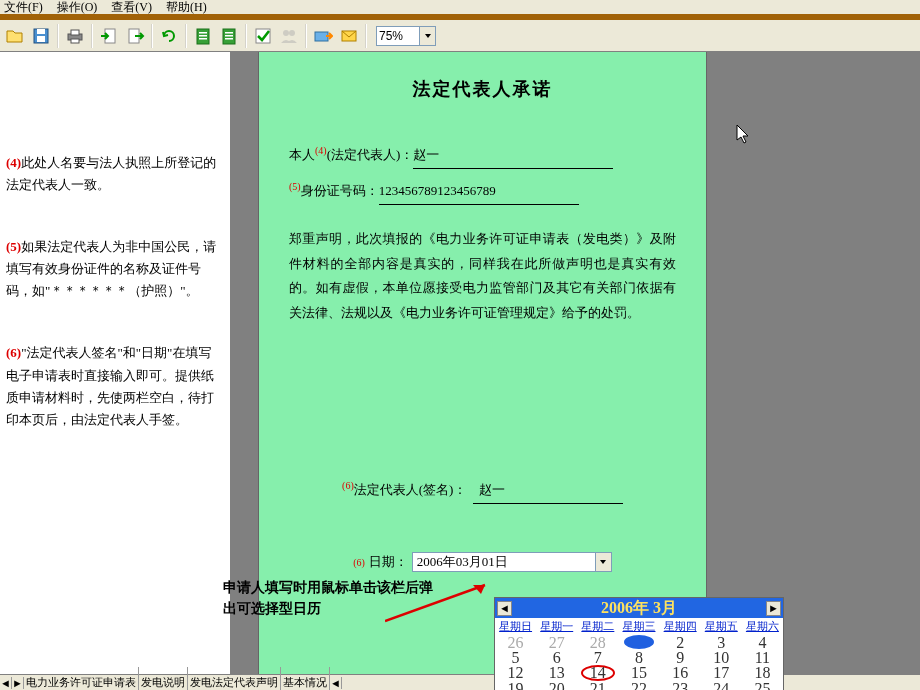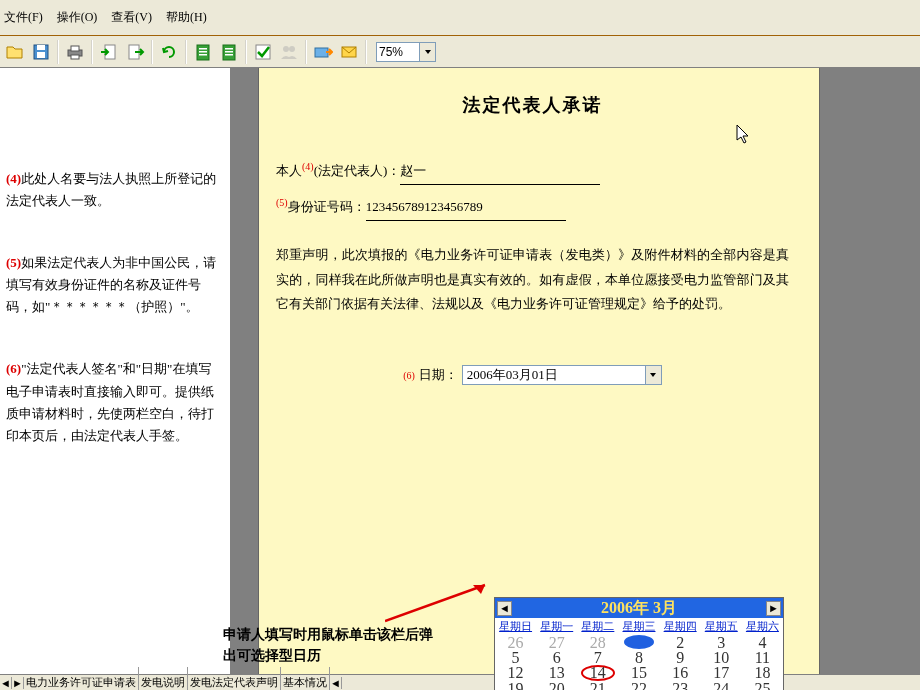--- a/index.html
+++ b/index.html
@@ -1,54 +1,54 @@
 <!DOCTYPE html>
 <html><head>
   <meta charset="utf-8">
   <style>
     * { margin: 0; padding: 0; box-sizing: border-box; }
     body { font-family: "SimSun", serif; font-size: 12px; background: #fff; width: 920px; height: 690px; overflow: hidden; position: relative; }
     
-    .menubar { background: #ece9d8; border-bottom: 1px solid #a16207; height: 36px; display: flex; align-items: center; padding: 0 4px; }
+    .menubar { background: #ece9d8; border-bottom: 6px solid #a16207; height: 20px; display: flex; align-items: center; padding: 0 4px; }
     .menubar span { margin-right: 14px; cursor: pointer; }
     
     .toolbar { background: #ece9d8; border-bottom: 1px solid #808080; height: 32px; display: flex; align-items: center; padding: 0 4px; gap: 4px; }
     .tb-icon { width: 22px; height: 22px; display: flex; align-items: center; justify-content: center; cursor: pointer; }
     .tb-icon svg { width: 20px; height: 20px; }
     .tb-sep { width: 2px; height: 24px; background: linear-gradient(to right,#aca899 0%, #fff 51%); margin: 0 1px; }
     .zoom-box { display: flex; align-items: center; margin-left: 4px; }
     .zoom-input { width: 44px; height: 20px; border: 1px solid #7f9db9; font-size: 12px; padding: 1px 2px; background: #fff; }
     .zoom-btn { width: 16px; height: 20px; border: 1px solid #7f9db9; background: #ece9d8; border-left: none; display:flex; align-items:center; justify-content:center; }
     
     .workspace { display: flex; height: 622px; background: #808080; }
     
     .side-notes { width: 230px; background: #fff; padding: 30px 6px 0 6px; font-size: 13px; line-height: 1.7; flex-shrink: 0; }
     .note { margin-top: 40px; }
     .note:first-child { margin-top: 70px; }
     .note-num { color: #d00; font-weight: bold; }
     
     .gap { width: 28px; background: #808080; }
     
-    .doc-page { width: 562px; background: #fef9c3; padding: 25px 30px 0 17px; position: relative; border-left: 1px solid #666; border-right: 1px solid #666; }
+    .doc-page { width: 449px; background: #86efac; padding: 25px 30px 0 30px; position: relative; border-left: 1px solid #666; border-right: 1px solid #666; }
     .doc-title { text-align: center; font-size: 18px; font-weight: bold; margin-bottom: 40px; letter-spacing: 2px; }
     .doc-body { font-size: 13px; line-height: 1.9; }
     .sup { color: #d00; font-size: 10px; vertical-align: super; }
     .underline-fill { display: inline-block; border-bottom: 1px solid #000; min-width: 200px; }
     .row1 { margin-bottom: 8px; }
     .row2 { margin-bottom: 22px; }
     .declaration { text-align: justify; margin-bottom: 8px; text-indent: 0; }
     
     .signature-row { margin-top: 150px; text-align: center; font-size: 13px; }
     .sig-line { display: inline-block; border-bottom: 1px solid #000; width: 150px; text-align: left; padding-left: 6px; }
     
     .date-row { margin-top: 46px; text-align: center; font-size: 13px; display: flex; align-items: center; justify-content: center; gap: 4px; }
     .date-dd { width: 200px; height: 20px; border: 1px solid #7f9db9; display: flex; align-items: center; justify-content: space-between; background: #fff; padding-left: 4px; }
     .dd-arrow { width: 16px; height: 18px; background: #ece9d8; border-left: 1px solid #7f9db9; display: flex; align-items: center; justify-content: center; }
     
-    .hint-text { position: absolute; left: 223px; top: 624px; font-size: 14px; font-weight: bold; line-height: 1.5; z-index: 1; width: 220px; }
+    .hint-text { position: absolute; left: 223px; top: 577px; font-size: 14px; font-weight: bold; line-height: 1.5; z-index: 1; width: 220px; }
     .arrow-svg { position: absolute; left: 385px; top: 581px; z-index: 1; }
     
     .calendar { position: absolute; left: 494px; top: 597px; width: 290px; background: #fff; border: 1px solid #666; z-index: 5; font-size: 11px; }
     .cal-head { background: #2166e2; color: #ffe25f; height: 20px; display: flex; align-items: center; justify-content: space-between; padding: 0 2px; font-weight: bold; }
     .cal-nav { width: 15px; height: 15px; background: #ece9d8; border: 1px solid #888; display: flex; align-items: center; justify-content: center; color: #000; }
     .cal-title { font-size: 16px; }
     .cal-grid { display: grid; grid-template-columns: repeat(7, 1fr); text-align: center; }
     .cal-dow { color: #0020cc; text-decoration: underline; font-size: 11px; padding: 1px 0; }
     .cal-day { padding: 0; color: #333; font-size: 16px; line-height: 15px; }
     .cal-day.gray { color: #aaa; }
@@ -179,20 +179,23 @@
     <div class="doc-title">法定代表人承诺</div>
     <div class="doc-body">
       <div class="row1">
         <span>本人</span><span class="sup">(4)</span><span>(法定代表人)：</span><span class="underline-fill">赵一</span>
       </div>
       <div class="row2">
         <span class="sup">(5)</span><span>身份证号码：</span><span class="underline-fill">123456789123456789</span>
       </div>
       <div class="declaration">郑重声明，此次填报的《电力业务许可证申请表（发电类）》及附件材料的全部内容是真实的，同样我在此所做声明也是真实有效的。如有虚假，本单位愿接受电力监管部门及其它有关部门依据有关法律、法规以及《电力业务许可证管理规定》给予的处罚。</div>
 
+      <div class="signature-row">
+        <span class="sup">(6)</span><span>法定代表人(签名)：</span>&nbsp;&nbsp;<span class="sig-line">赵一</span>
+      </div>
 
       <div class="date-row">
         <span class="sup">(6)</span>
           <span>日期：</span>
         <div class="date-dd">
           <span>2006年03月01日</span>
           <div class="dd-arrow">
               <svg width="8" height="8" viewBox="0 0 8 8">
                 <path d="M1 2 L7 2 L4 6 Z" fill="#000"></path>
               </svg>

